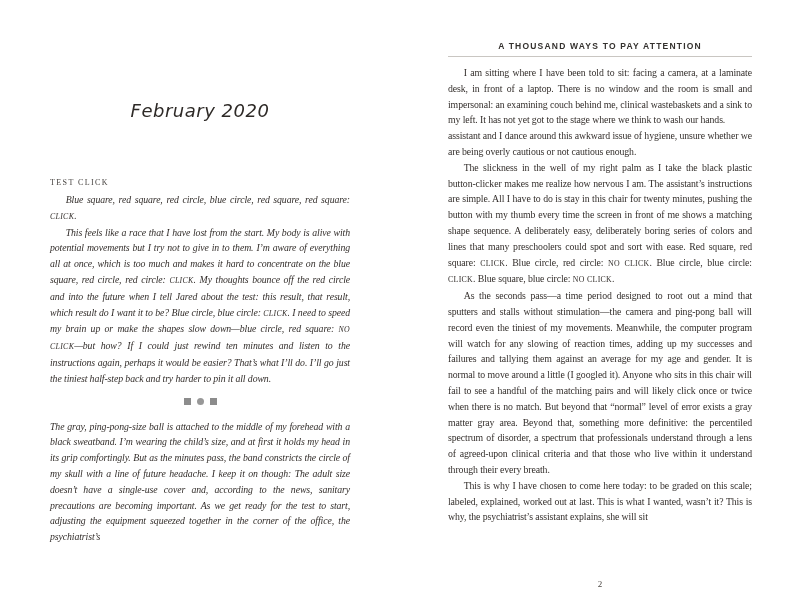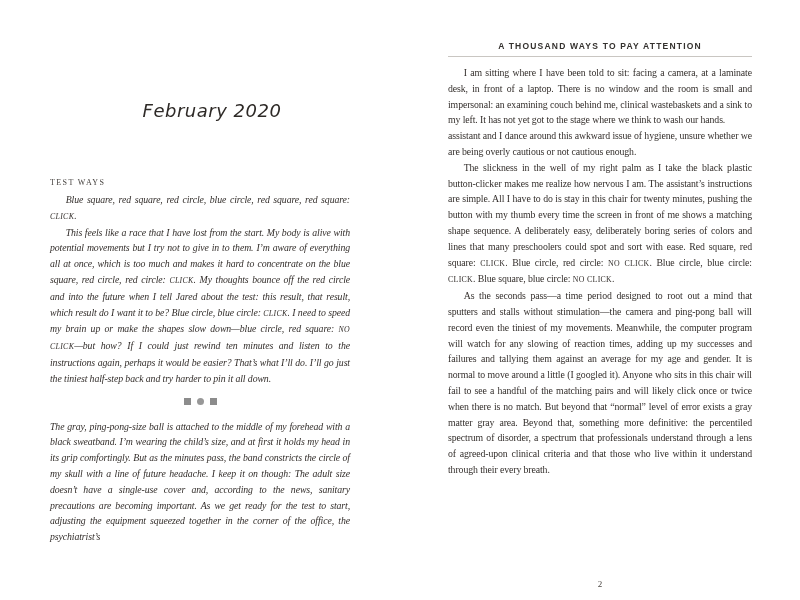--- a/index.html
+++ b/index.html
@@ -12,21 +12,20 @@
   .page { position: absolute; top: 16px; width: 400px; height: 600px; }
   .page-left  { left: 0; }
   .page-right { left: 400px; }
 
   .chapter-title {
     position: absolute; top: 84px; left: 0; width: 100%;
     text-align: center;
     font-family: "DejaVu Sans", sans-serif;
     font-style: italic; font-size: 18px; letter-spacing: 0.5px;
     color: #2e2a27;
-    padding-left: 12px;
   }
   .section-label {
     position: absolute; top: 162px; left: 50px;
     font-size: 8px; letter-spacing: 1.4px; color: #45413e;
   }
   .left-flow  { position: absolute; top: 176px; left: 50px; width: 300px; font-style: italic; }
   .right-flow { position: absolute; top: 49px;  left: 48px; width: 304px; }
 
   .para {
     margin: 0; font-size: 9.8px; line-height: 15.8px;
@@ -59,21 +58,21 @@
     text-align: center; font-size: 9px; color: #4a4642;
   }
 </style>
 </head>
 <body>
 
 <div class="spread">
 
   <div class="page page-left">
     <div class="chapter-title">February 2020</div>
-    <div class="section-label">TEST WAYS</div>
+    <div class="section-label">TEST CLICK</div>
     <div class="left-flow">
       <div>
           <p class="para indent">Blue square, red square, red circle, blue circle, red square, red square: <span class="sc">CLICK</span>.</p>
           <p class="para indent">This feels like a race that I have lost from the start. My body is alive with potential movements but I try not to give in to them. I’m aware of everything all at once, which is too much and makes it hard to concentrate on the blue square, red circle, red circle: <span class="sc">CLICK</span>. My thoughts bounce off the red circle and into the future when I tell Jared about the test: this result, that result, which result do I want it to be? Blue circle, blue circle: <span class="sc">CLICK</span>. I need to speed my brain up or make the shapes slow down—blue circle, red square: <span class="sc">NO CLICK</span>—but how? If I could just rewind ten minutes and listen to the instructions again, perhaps it would be easier? That’s what I’ll do. I’ll go just the tiniest half-step back and try harder to pin it all down.</p>
         </div>
       <div class="section-break">
           <span class="shape shape-square"></span>
           <span class="shape shape-circle"></span>
           <span class="shape shape-square"></span>
         </div>
@@ -84,17 +83,18 @@
   </div>
 
   <div class="page page-right">
     <div class="running-head">A THOUSAND WAYS TO PAY ATTENTION</div>
     <div class="head-rule"></div>
     <div class="right-flow">
         <p class="para indent">I am sitting where I have been told to sit: facing a camera, at a laminate desk, in front of a laptop. There is no window and the room is small and impersonal: an examining couch behind me, clinical wastebaskets and a sink to my left. It has not yet got to the stage where we think to wash our hands.</p>
         <p class="para">assistant and I dance around this awkward issue of hygiene, unsure whether we are being overly cautious or not cautious enough.</p>
         <p class="para indent">The slickness in the well of my right palm as I take the black plastic button-clicker makes me realize how nervous I am. The assistant’s instructions are simple. All I have to do is stay in this chair for twenty minutes, pushing the button with my thumb every time the screen in front of me shows a matching shape sequence. A deliberately easy, deliberately boring series of colors and lines that many preschoolers could spot and sort with ease. Red square, red square: <span class="sc">CLICK</span>. Blue circle, red circle: <span class="sc">NO CLICK</span>. Blue circle, blue circle: <span class="sc">CLICK</span>. Blue square, blue circle: <span class="sc">NO CLICK</span>.</p>
         <p class="para indent">As the seconds pass—a time period designed to root out a mind that sputters and stalls without stimulation—the camera and ping-pong ball will record even the tiniest of my movements. Meanwhile, the computer program will watch for any slowing of reaction times, adding up my successes and failures and tallying them against an average for my age and gender. It is normal to move around a little (I googled it). Anyone who sits in this chair will fail to see a handful of the matching pairs and will likely click once or twice when there is no match. But beyond that “normal” level of error exists a gray matter gray area. Beyond that, something more definitive: the percentiled spectrum of disorder, a spectrum that professionals understand through a lens of agreed-upon clinical criteria and that those who live within it understand through their every breath.</p>
+        <p class="para indent">This is why I have chosen to come here today: to be graded on this scale; labeled, explained, worked out at last. This is what I wanted, wasn’t it? This is why, the psychiatrist’s assistant explains, she will sit</p>
       </div>
     <div class="page-number">2</div>
   </div>
 
 </div>
 
 </body></html>

